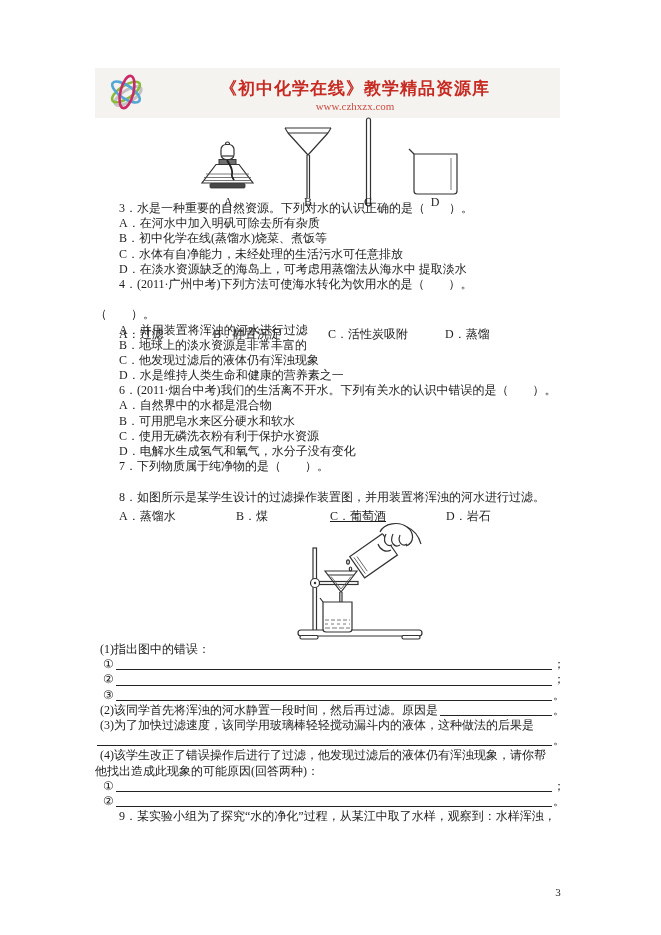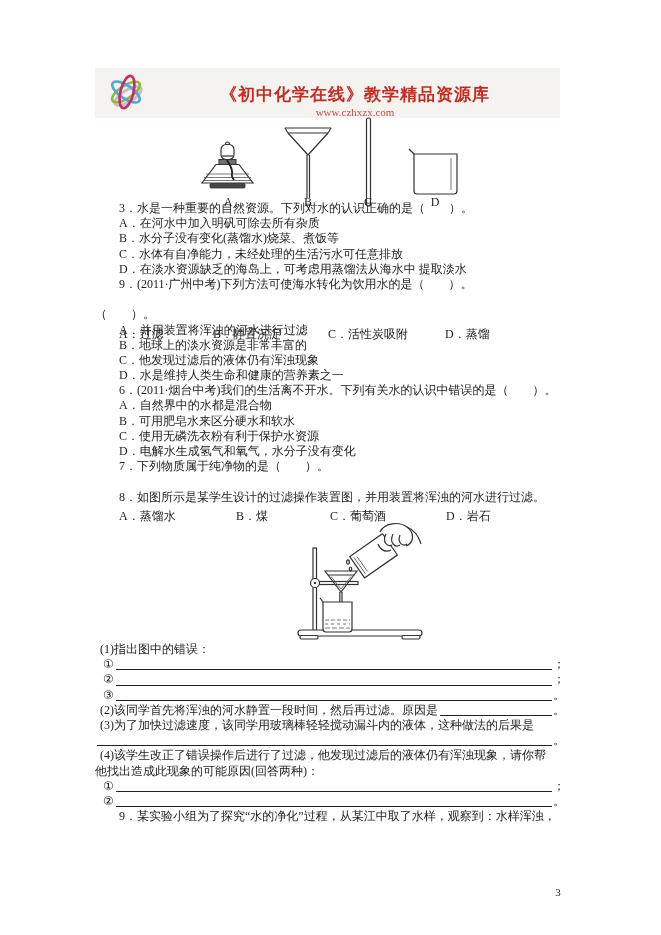--- a/index.html
+++ b/index.html
@@ -7,21 +7,21 @@
     width:661px;height:935px;position:relative;background:#ffffff;
     font-family:"Liberation Serif","DejaVu Serif",serif;
     color:#1c1c1c;overflow:hidden;
   }
   
   .header-band{
     position:absolute;left:95px;top:68px;width:465px;height:50px;
     background:#f4f3f0;display:flex;align-items:center;
   }
   .logo-wrap{position:absolute;left:5px;top:1px;width:56px;height:48px;}
-  .header-text{position:absolute;left:60px;top:10px;width:400px;height:66px;text-align:center;}
+  .header-text{position:absolute;left:60px;top:4px;width:400px;height:66px;text-align:center;}
   .site-title{
     margin-top:7px;font-size:17px;font-weight:bold;color:#c62a21;
     letter-spacing:1px;line-height:20px;
   }
   .site-url{font-size:11px;color:#cb4b41;line-height:15px;}
   
   .apparatus{position:absolute;left:180px;top:114px;width:300px;height:96px;}
   
   .textblock{
     position:absolute;left:95px;width:470px;
@@ -29,21 +29,21 @@
   }
   #blockA{top:201px;}
   #blockB{top:642px;}
   .ln{height:15.2px;white-space:nowrap;}
   .ind-q{padding-left:24px;}
   .ind-o{padding-left:24px;}
   .ind-s{padding-left:5px;}
   .ind-c{padding-left:8px;}
   .optrow span{display:inline-block;margin-top:35px;}
   .q4c0{width:94px;} .q4c1{width:115px;} .q4c2{width:117px;}
-  .q7c0{width:117px;} .q7c1{width:94px;} .q7c2{width:116px;}
+  .q7c0{width:117px;} .q7c1{width:94px;} .q7c2{width:116px;text-decoration:underline;}
   .bl{display:flex;height:15.2px;}
   .bl .ul{flex:1 1 auto;border-bottom:1px solid #222;margin:0 1px 2px 2px;}
   .bl .pre,.bl .post,.bl .txt{flex:0 0 auto;}
   
   .filtration{position:absolute;left:258px;top:522px;width:175px;height:120px;}
   
   .page-num{position:absolute;left:548px;top:886px;width:20px;font-size:11px;text-align:center;}
   svg .s{fill:none;stroke:#333;stroke-width:1.2;}
   svg .sw{fill:#fff;stroke:#333;stroke-width:1.2;}
   svg .thin{fill:none;stroke:#555;stroke-width:0.8;}
@@ -106,24 +106,24 @@
     <text x="48" y="92" text-anchor="middle">A</text>
     <text x="128" y="92" text-anchor="middle">B</text>
     <text x="188" y="92" text-anchor="middle">C</text>
     <text x="255" y="92" text-anchor="middle">D</text>
   </svg>
 </div>
 
 <div class="textblock" id="blockA">
   <div class="ln ind-q">3．水是一种重要的自然资源。下列对水的认识正确的是（　　）。</div>
   <div class="ln ind-o">A．在河水中加入明矾可除去所有杂质</div>
-  <div class="ln ind-o">B．水分子没有变化(蒸馏水)烧菜、煮饭等</div>
+  <div class="ln ind-o">B．初中化学在线(蒸馏水)烧菜、煮饭等</div>
   <div class="ln ind-o">C．水体有自净能力，未经处理的生活污水可任意排放</div>
   <div class="ln ind-o">D．在淡水资源缺乏的海岛上，可考虑用蒸馏法从海水中 提取淡水</div>
-  <div class="ln ind-q">9．(2011·广州中考)下列方法可使海水转化为饮用水的是（　　）。</div>
+  <div class="ln ind-q">4．(2011·广州中考)下列方法可使海水转化为饮用水的是（　　）。</div>
   <div class="ln ind-o optrow">
     <span class="q4c0">A．过滤</span><span class="q4c1">B．静置沉淀</span><span class="q4c2">C．活性炭吸附</span><span>D．蒸馏</span>
   </div>
   <div class="ln">（　　）。</div>
   <div class="ln ind-o">A．并用装置将浑浊的河水进行过滤</div>
   <div class="ln ind-o">B．地球上的淡水资源是非常丰富的</div>
   <div class="ln ind-o">C．他发现过滤后的液体仍有浑浊现象</div>
   <div class="ln ind-o">D．水是维持人类生命和健康的营养素之一</div>
   <div class="ln ind-q">6．(2011·烟台中考)我们的生活离不开水。下列有关水的认识中错误的是（　　）。</div>
   <div class="ln ind-o">A．自然界中的水都是混合物</div>

